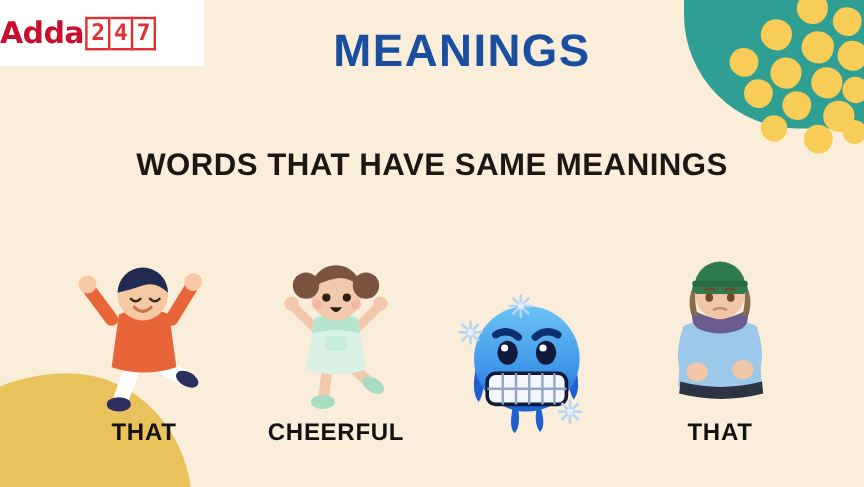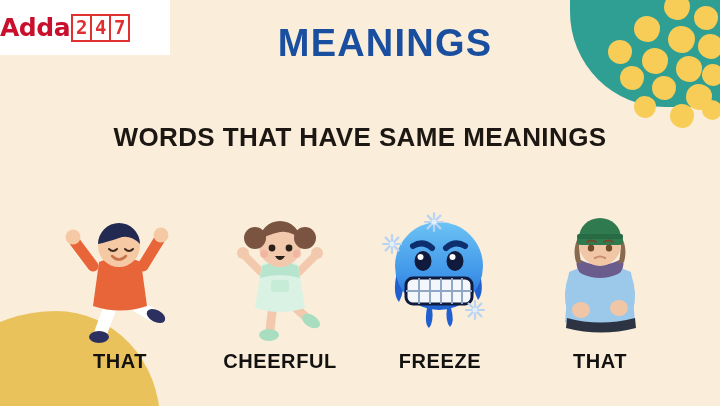--- a/index.html
+++ b/index.html
@@ -303,21 +303,20 @@
             <line x1="66" y1="78" x2="66" y2="104"></line>
             <line x1="77" y1="78" x2="77" y2="104"></line>
             <line x1="87" y1="78" x2="87" y2="104"></line>
           </g>
 
           <use href="#flake" x="59" y="22"></use>
           <use href="#flake" x="17" y="44"></use>
           <use href="#flake" x="100" y="110"></use>
         </svg>
       </div>
-      <div class="word">FREEZE</div>
     </div>
 
     <div class="card card-cold">
       <div class="art">
         <svg viewBox="0 0 130 140" width="130" height="140">
           <g stroke="none">
 
             <path d="M34 72 q31 -14 62 0 l4 50 q-35 9 -70 0 z" fill="#9cc8ea"></path>
 
             <path d="M34 74 q-7 20 -2 36 q8 4 14 2 l2 -34 z" fill="#9cc8ea"></path>

